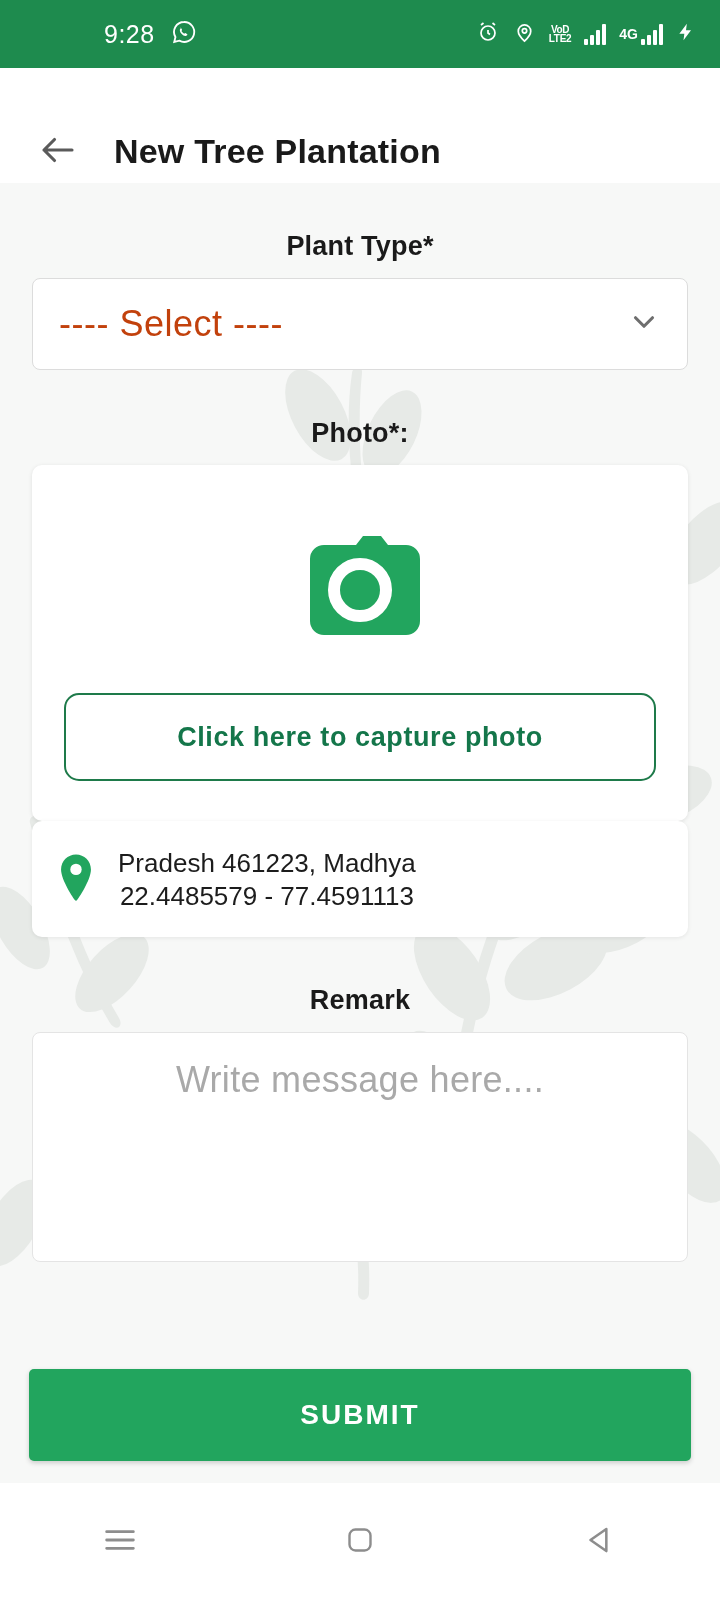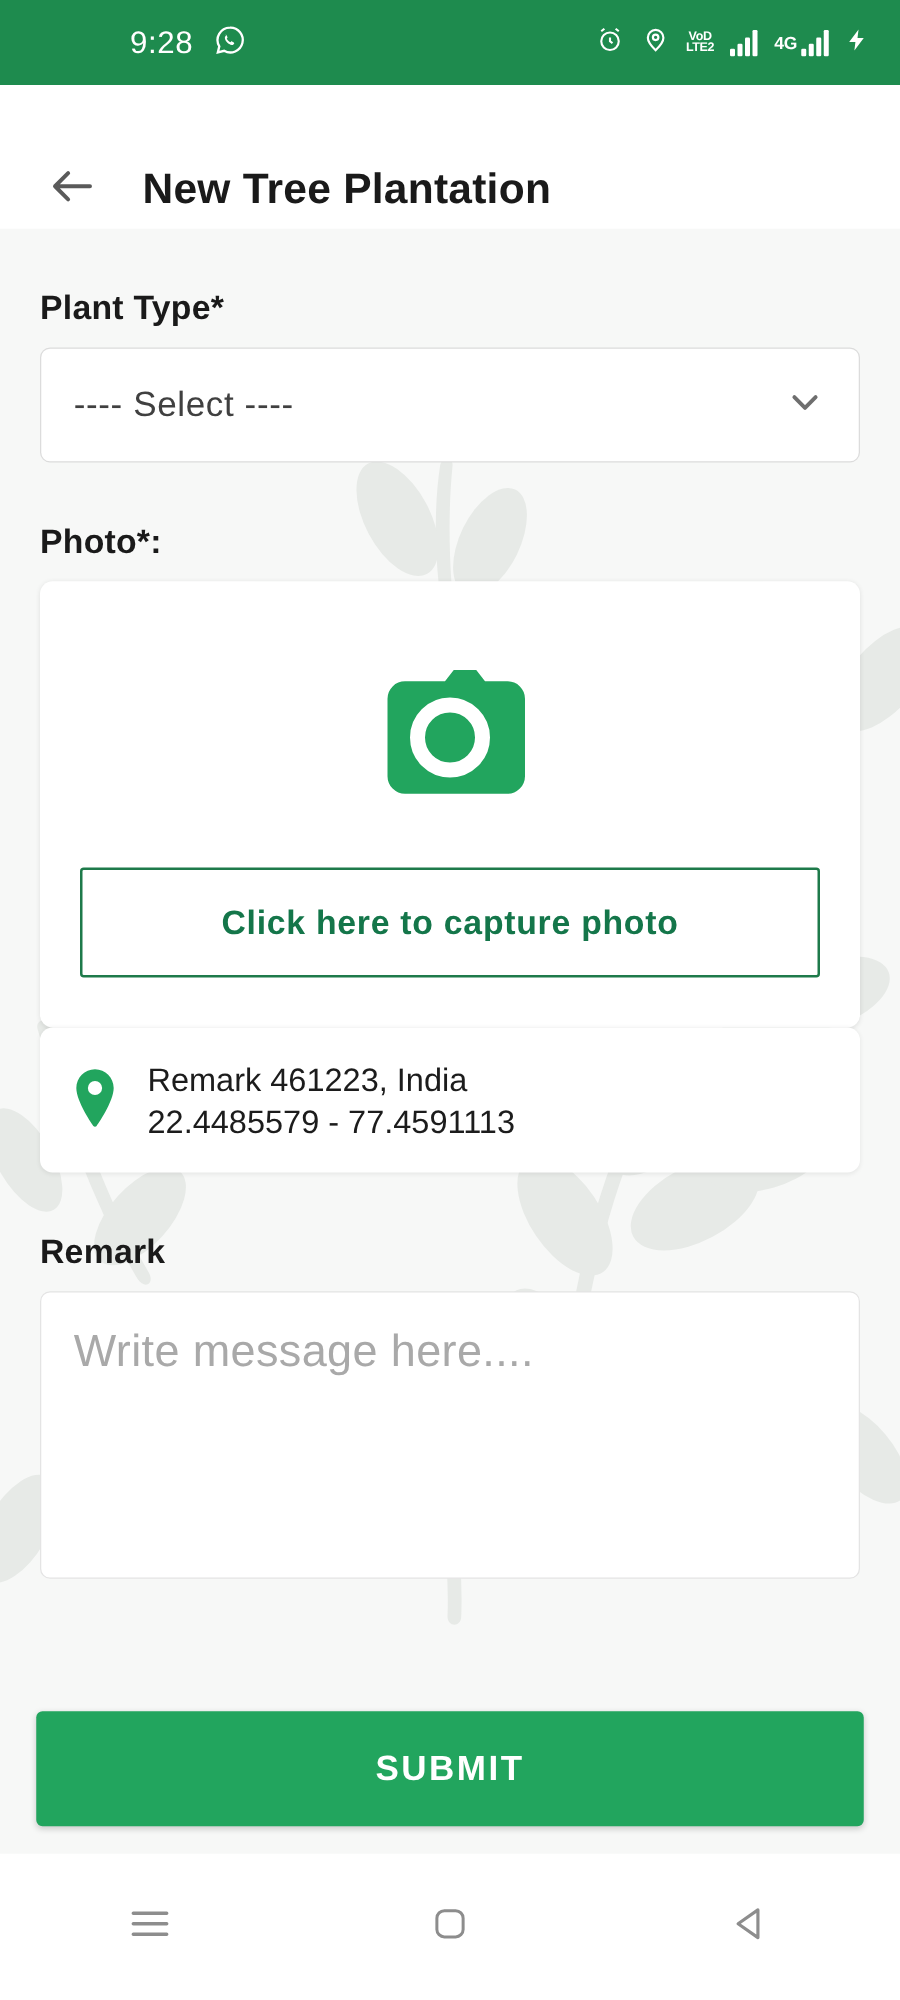--- a/index.html
+++ b/index.html
@@ -47,46 +47,46 @@
     letter-spacing:.2px;
   }
 
   
   .content{
     position:absolute; top:183px; left:0; width:720px; height:1300px;
     background:#f7f8f7; overflow:hidden;
   }
   .leaf-bg{ position:absolute; inset:0; opacity:1; }
 
-  .scroll{ position:absolute; inset:0; padding:0 32px; }
+  .scroll{ position:absolute; inset:0; padding:0 32px;text-align:center; }
 
   .field-label{
     font-size:27px; font-weight:bold; color:#1a1a1a;
     margin-top:48px; margin-bottom:16px; letter-spacing:.2px;
   }
 
   
   .select-box{
     height:92px; background:#fff; border:1px solid #dcdcdc; border-radius:8px;
     display:flex; align-items:center; padding:0 26px;
   }
-  .select-value{ font-size:28px; color:#404040; letter-spacing:.5px; }
+  .select-value{ font-size:36px; color:#c2410c; letter-spacing:.5px; }
   .chev{ margin-left:auto; }
 
   
   .photo-card{
     background:#fff; border-radius:10px; padding:46px 32px 40px;
     box-shadow:0 1px 4px rgba(0,0,0,.10);
     display:flex; flex-direction:column; align-items:center;
   }
   .cam-icon{ margin-top:16px; }
   .photo-caption{ font-size:27px; color:#6d6d6d; margin-top:30px; }
   .capture-btn{
     margin-top:42px; width:100%; height:88px;
-    border:2px solid #1e7a4a; border-radius:3px; background:#fff;
+    border:2px solid #1e7a4a; border-radius:15px; background:#fff;
     display:flex; align-items:center; justify-content:center;
     color:#14764a; font-size:27px; font-weight:bold; letter-spacing:.6px;
   }
 
   
   .loc-card{
     background:#fff; border-radius:10px; padding:26px 24px 24px;
     box-shadow:0 1px 4px rgba(0,0,0,.08);
     display:flex; align-items:center; gap:22px;
   }
@@ -247,21 +247,21 @@
       </div>
 
       <div class="loc-card">
         <span>
           <svg width="40" height="52" viewBox="0 0 24 32">
             <path d="M12 1.5C6.9 1.5 2.8 5.6 2.8 10.7c0 6.6 8 18.2 8.4 18.7a1 1 0 0 0 1.6 0c.4-.5 8.4-12.1 8.4-18.7 0-5.1-4.1-9.2-9.2-9.2z" fill="#22a55e"></path>
             <circle cx="12" cy="10.7" r="3.5" fill="#ffffff"></circle>
           </svg>
         </span>
         <div class="loc-text">
-          <div>Remark 461223, India</div>
+          <div>Pradesh 461223, Madhya</div>
           <div>22.4485579 - 77.4591113</div>
         </div>
       </div>
 
       <div class="field-label">Remark</div>
       <div class="remark-box">
         <span class="remark-ph">Write message here....</span>
       </div>
 
     </div>

